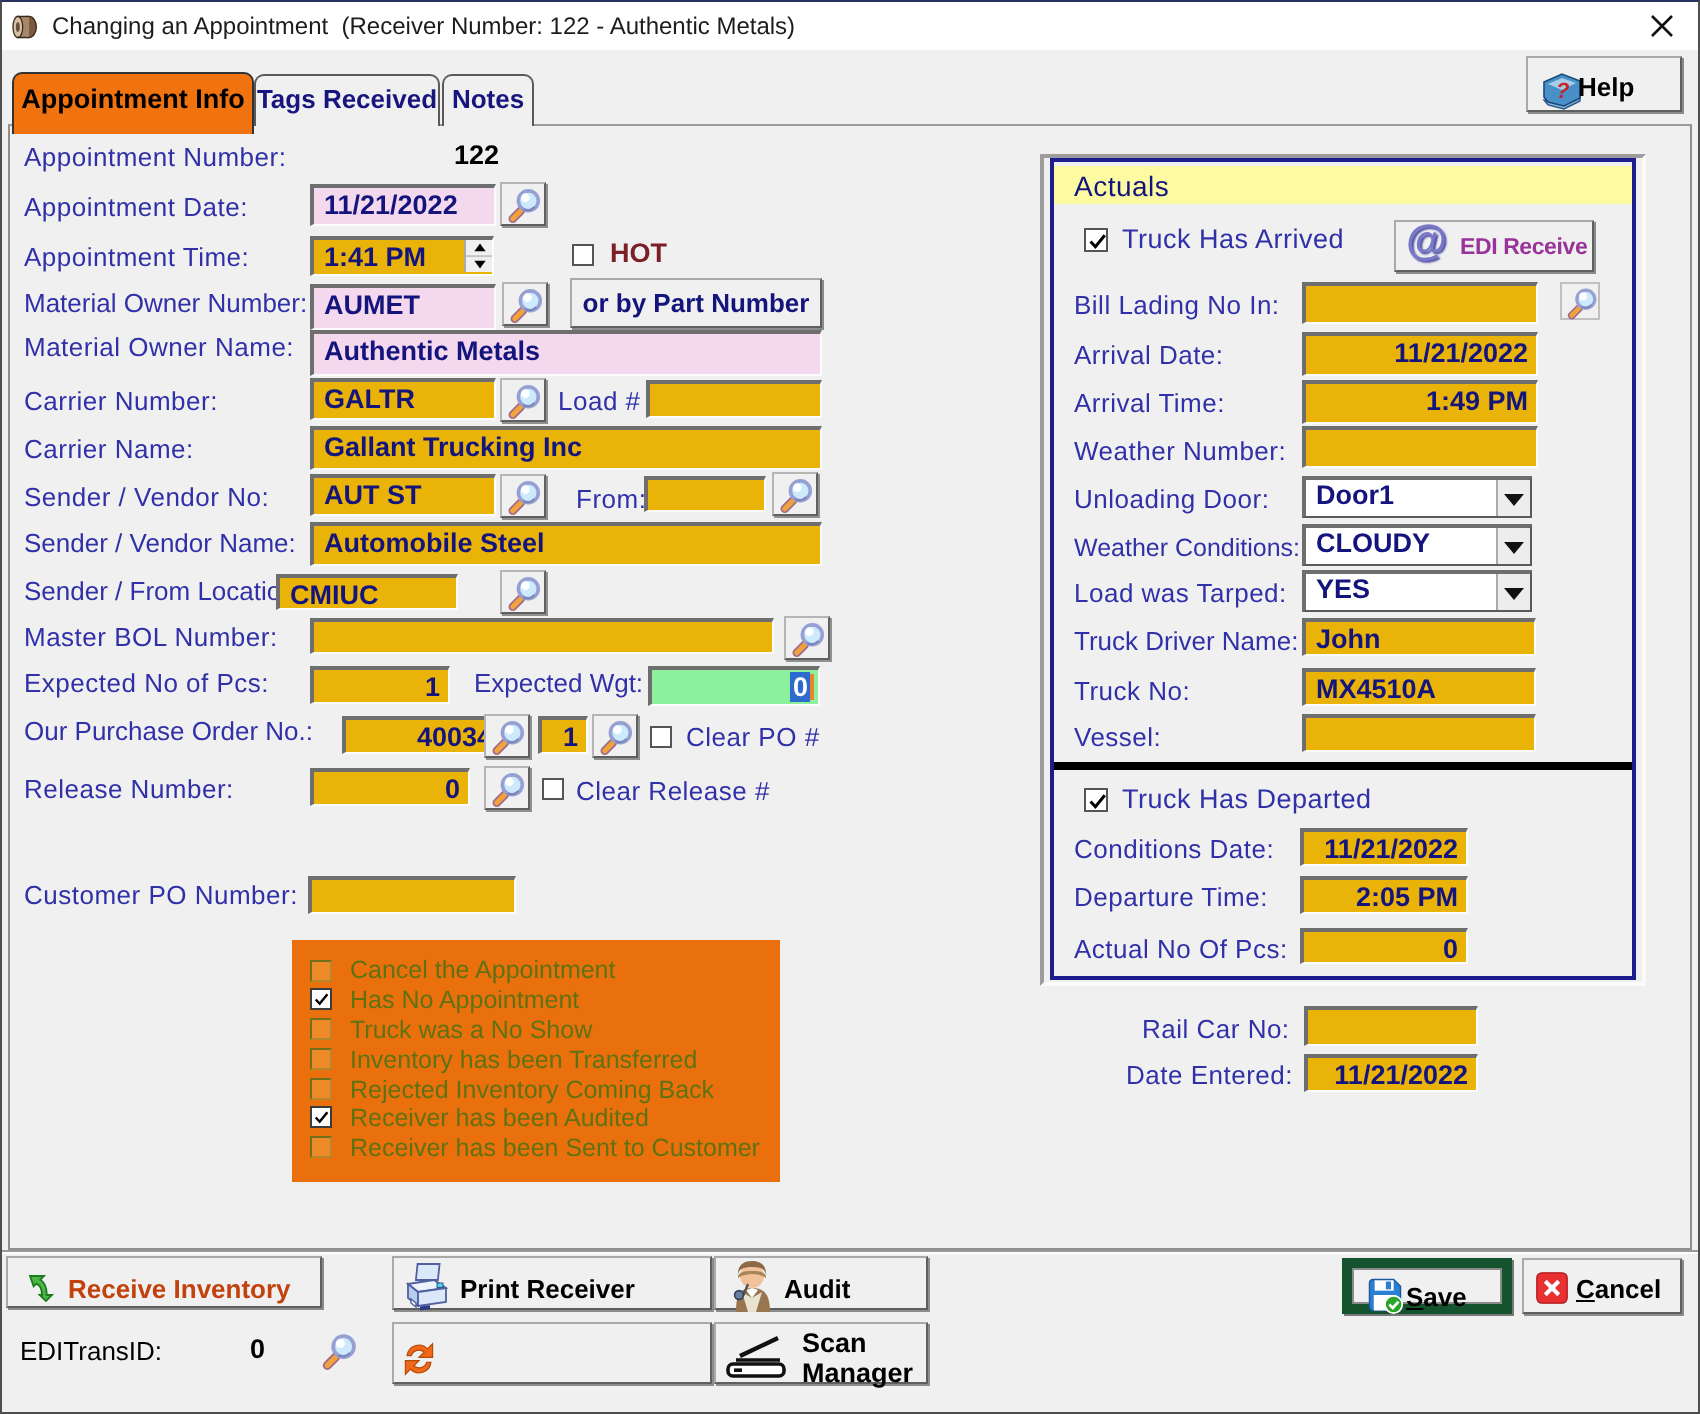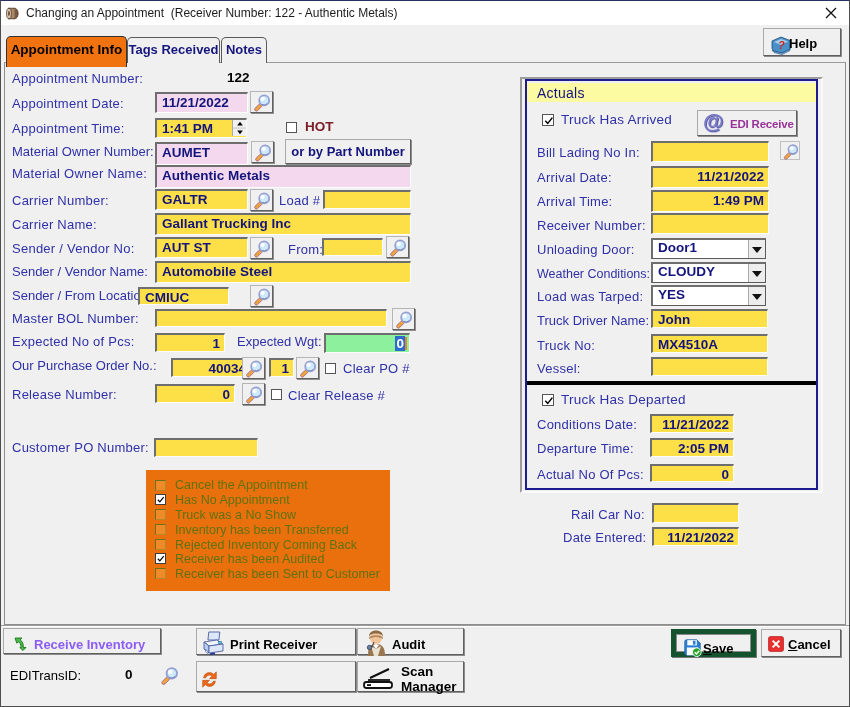--- a/index.html
+++ b/index.html
@@ -1,20 +1,20 @@
 <!DOCTYPE html>
 <html><head>
 <meta charset="utf-8">
 <style>
 * { margin:0; padding:0; box-sizing:border-box; }
 html,body { width:850px; height:707px; }
 body { font-family:"Liberation Sans", sans-serif; background:#f0f0f0; position:relative; overflow:hidden; }
 .lbl { position:absolute; font-size:13px; letter-spacing:0.25px; color:#3030a8; white-space:nowrap; }
 .val { font-weight:bold; color:#14147d; }
-.inp { position:absolute; background:#fde047; border-top:2px solid #6e6e6e; border-left:2px solid #6e6e6e; border-right:1px solid #fcfcfc; border-bottom:1px solid #fcfcfc; font-size:13.5px; font-weight:bold; color:#14147d; padding:1px 4px 0 5px; white-space:nowrap; overflow:hidden; }
+.inp { position:absolute; background:#eab308; border-top:2px solid #6e6e6e; border-left:2px solid #6e6e6e; border-right:1px solid #fcfcfc; border-bottom:1px solid #fcfcfc; font-size:13.5px; font-weight:bold; color:#14147d; padding:1px 4px 0 5px; white-space:nowrap; overflow:hidden; }
 .pink { background:#f4d8ee; }
 .btn { position:absolute; background:#f0f0f0; border:1px solid #a9a9a9; border-right-color:#5f5f5f; border-bottom-color:#5f5f5f; box-shadow:1px 1px 0 #8c8c8c; font-size:13px; font-weight:bold; color:#14147d; }
 .magbtn { position:absolute; width:23px; height:22px; background:#f0f0f0; border:1px solid #b5b5b5; border-right-color:#606060; border-bottom-color:#606060; box-shadow:1px 1px 0 #909090; }
 .magbtn svg { position:absolute; left:0px; top:0px; }
 .tab { position:absolute; background:#f0f0f0; border:1px solid #5a5a5a; border-bottom:none; border-radius:5px 5px 0 0; font-size:13px; font-weight:bold; color:#16167e; text-align:center; white-space:nowrap; z-index:3; }
 .chk { position:absolute; width:12px; height:12px; background:#fff; border:1px solid #555; color:#000; }
 .chk svg { position:absolute; left:0px; top:0px; }
 .ddl { position:absolute; background:#fff; border-top:2px solid #6e6e6e; border-left:2px solid #6e6e6e; border-right:1px solid #5a5a5a; border-bottom:1px solid #5a5a5a; font-size:13.5px; font-weight:bold; color:#14147d; padding:0 0 0 5px; }
 .dda { position:absolute; right:0px; top:0px; bottom:0px; width:17px; background:#ededed; border-left:1px solid #aaa; }
 .dda:after { content:""; position:absolute; left:3px; top:7px; border:5px solid transparent; border-top:6px solid #111; }
@@ -236,21 +236,21 @@
       <use href="#mag"></use>
     </svg>
   </div>
 
 <div class="lbl" style="left:537px; top:170px;">Arrival Date:</div>
 <div class="inp" style="left:651px; top:166px; width:118px; height:22px; text-align:right;">11/21/2022</div>
 
 <div class="lbl" style="left:537px; top:194px;">Arrival Time:</div>
 <div class="inp" style="left:651px; top:190px; width:118px; height:22px; text-align:right;">1:49 PM</div>
 
-<div class="lbl" style="left:537px; top:218px;">Receiver Number:</div>
+<div class="lbl" style="left:537px; top:218px;">Weather Number:</div>
 <div class="inp" style="left:651px; top:213px; width:118px; height:21px;"></div>
 
 <div class="lbl" style="left:537px; top:242px;">Unloading Door:</div>
 <div class="ddl" style="left:651px; top:238px; width:115px; height:21px;">Door1<div class="dda"></div></div>
 
 <div class="lbl" style="left:537px; top:267px; font-size:12.5px; letter-spacing:0;">Weather Conditions:</div>
 <div class="ddl" style="left:651px; top:262px; width:115px; height:21px;">CLOUDY<div class="dda"></div></div>
 
 <div class="lbl" style="left:537px; top:289px;">Load was Tarped:</div>
 <div class="ddl" style="left:651px; top:285px; width:115px; height:21px;">YES<div class="dda"></div></div>
@@ -287,21 +287,21 @@
 
 <div class="lbl" style="left:563px; top:530px;">Date Entered:</div>
 <div class="inp" style="left:652px; top:527px; width:87px; height:19px; text-align:right;">11/21/2022</div>
 
 <div style="position:absolute; left:1px; top:625px; width:848px; height:2px; border-top:1px solid #9a9a9a; border-bottom:1px solid #fdfdfd;"></div>
 
 <div class="btn" style="left:3px; top:628px; width:158px; height:26px;">
   <svg style="position:absolute;left:10px;top:8px" width="14" height="14" viewBox="0 0 14 14">
     <path d="M1 1 L8 1 L6.2 2.8 C8.5 4.5 9.5 7 9.3 10.5 L12 10.5 L9 13.5 L5.8 10.5 L7 10.5 C7 7.5 6 5.5 4.2 4.8 L2.8 6.2 Z" fill="#4cb648" stroke="#1e7a1e" stroke-width="0.9"></path>
   </svg>
-  <span style="position:absolute; left:30px; top:8px; color:#8b5cf6;">Receive Inventory</span>
+  <span style="position:absolute; left:30px; top:8px; color:#c2410c;">Receive Inventory</span>
 </div>
 <div style="position:absolute; left:10px; top:668px; font-size:13px; color:#000;">EDITransID:</div>
 <div style="position:absolute; left:125px; top:667px; font-size:13.5px; font-weight:bold; color:#000;">0</div>
 <div style="position:absolute; left:158px; top:664px; width:20px; height:25px;"><svg width="22" height="23" viewBox="0 0 22 22">
       <use href="#mag"></use>
     </svg></div>
 
 <div class="btn" style="left:196px; top:628px; width:160px; height:27px;">
   <svg style="position:absolute;left:4px;top:1px" width="25" height="26" viewBox="0 0 25 26">
     <path d="M8 2 L19 2 L19 10 L8 10 Z" fill="#dce8fa" stroke="#5060a0" stroke-width="0.9" transform="skewX(-6)"></path>

